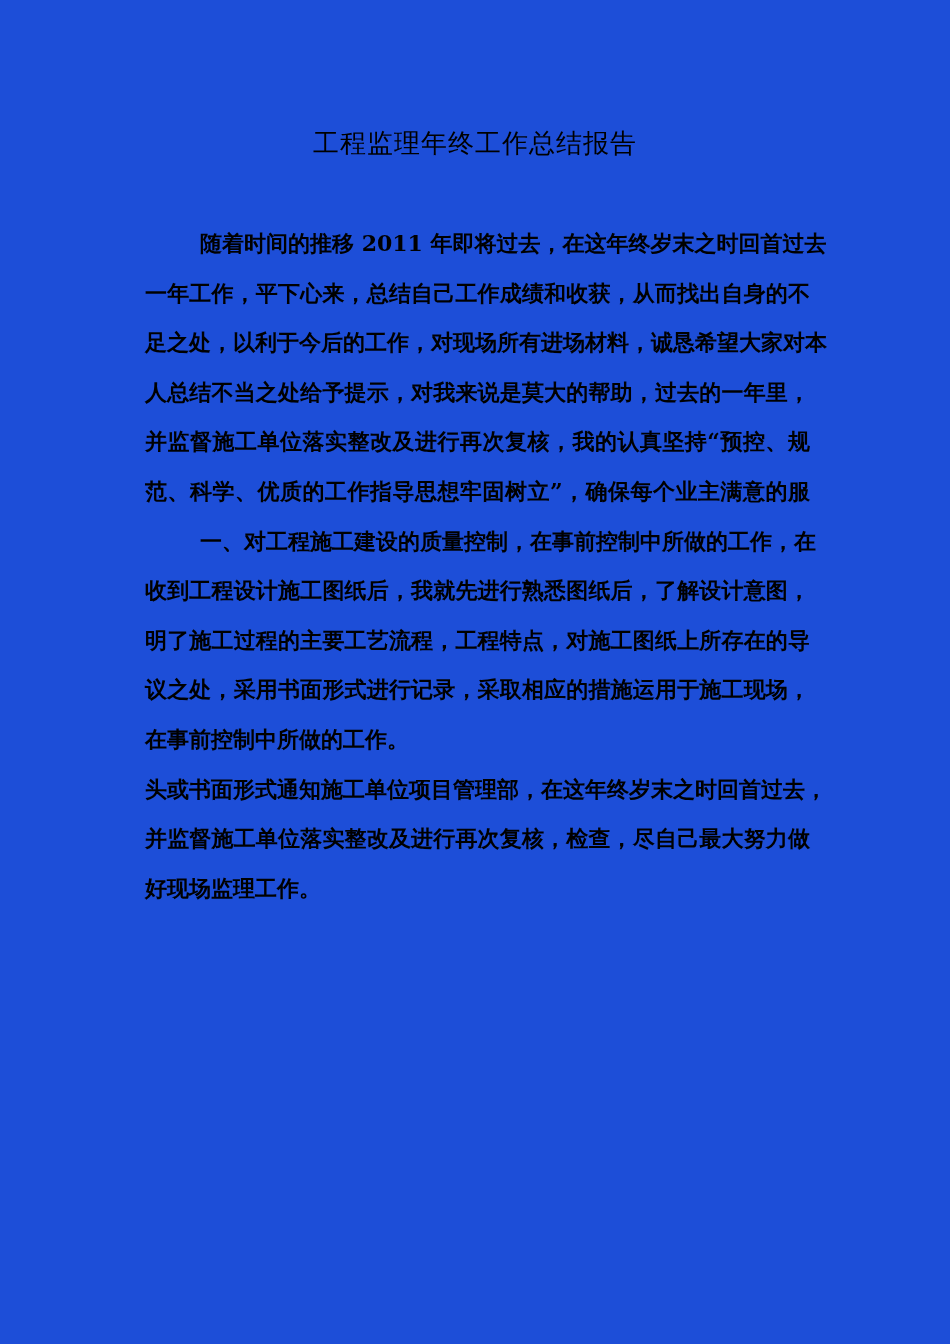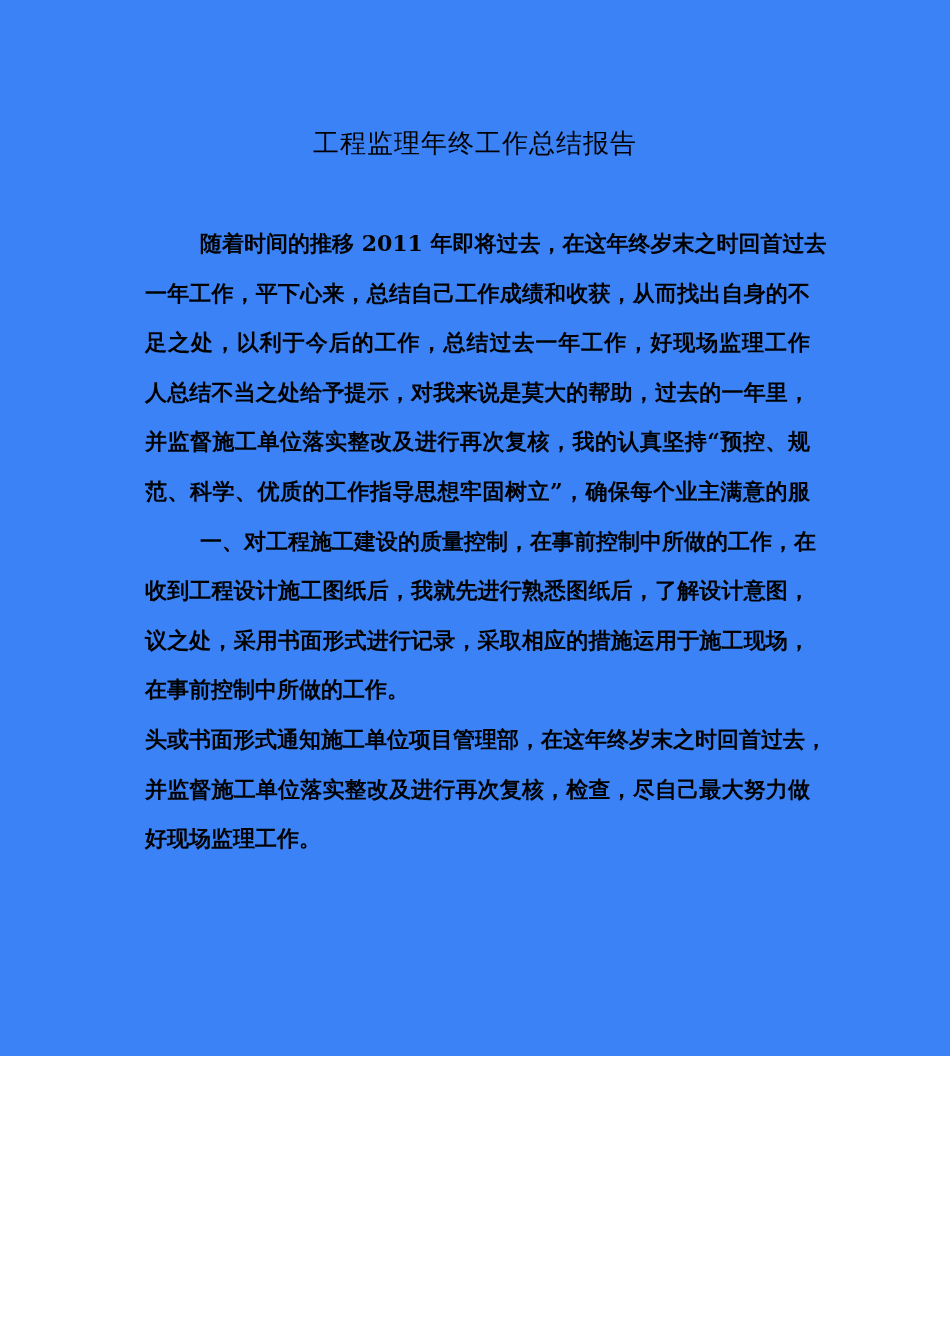--- a/index.html
+++ b/index.html
@@ -11,22 +11,22 @@
       width: 950px;
       height: 1344px;
       position: relative;
       overflow: hidden;
       font-family: "DejaVu Serif", "Liberation Serif", serif;
       color: #000000;
     }
     .page {
       position: absolute;
       left: 0; top: 0;
-      width: 950px; height: 1056px;
-      background: #3b82f6;
+      width: 950px; height: 1344px;
+      background: #1d4ed8;
     }
     .title {
       position: absolute;
       left: 0;
       top: 125px;
       width: 950px;
       text-align: center;
       font-size: 26px;
       line-height: 36px;
       letter-spacing: 1px;
@@ -59,29 +59,30 @@
 <body>
 
 <div class="page">
   <h1 class="title">工程监理年终工作总结报告</h1>
 
   <div class="body">
 
     <div>
       <div class="line indent">随着时间的推移 2011 年即将过去，在这年终岁末之时回首过去</div>
       <div class="line">一年工作，平下心来，总结自己工作成绩和收获，从而找出自身的不</div>
-      <div class="line">足之处，以利于今后的工作，总结过去一年工作，好现场监理工作</div>
+      <div class="line">足之处，以利于今后的工作，对现场所有进场材料，诚恳希望大家对本</div>
       <div class="line">人总结不当之处给予提示，对我来说是莫大的帮助，过去的一年里，</div>
       <div class="line">并监督施工单位落实整改及进行再次复核，我的认真坚持“预控、规</div>
       <div class="line">范、科学、优质的工作指导思想牢固树立”，确保每个业主满意的服</div>
     </div>
 
     <div>
       <div class="line indent">一、对工程施工建设的质量控制，在事前控制中所做的工作，在</div>
       <div class="line">收到工程设计施工图纸后，我就先进行熟悉图纸后，了解设计意图，</div>
+      <div class="line">明了施工过程的主要工艺流程，工程特点，对施工图纸上所存在的导</div>
       <div class="line">议之处，采用书面形式进行记录，采取相应的措施运用于施工现场，</div>
       <div class="line last">在事前控制中所做的工作。</div>
     </div>
 
 
     <div>
       <div class="line">头或书面形式通知施工单位项目管理部，在这年终岁末之时回首过去，</div>
       <div class="line">并监督施工单位落实整改及进行再次复核，检查，尽自己最大努力做</div>
       <div class="line last">好现场监理工作。</div>
     </div>

